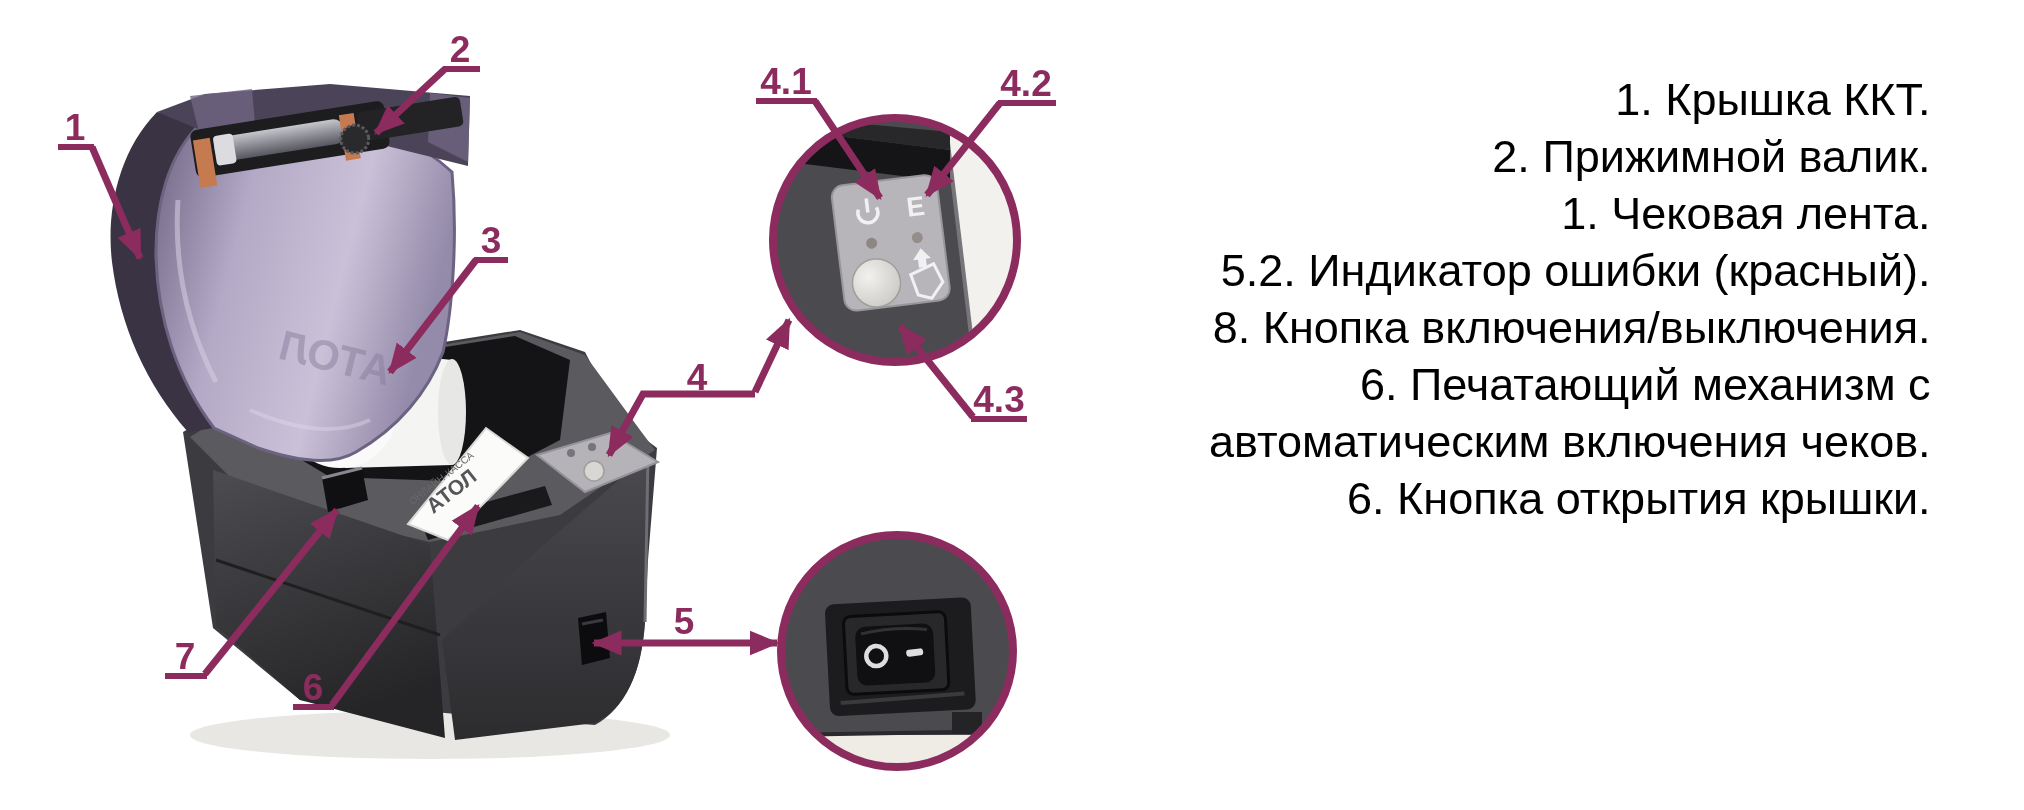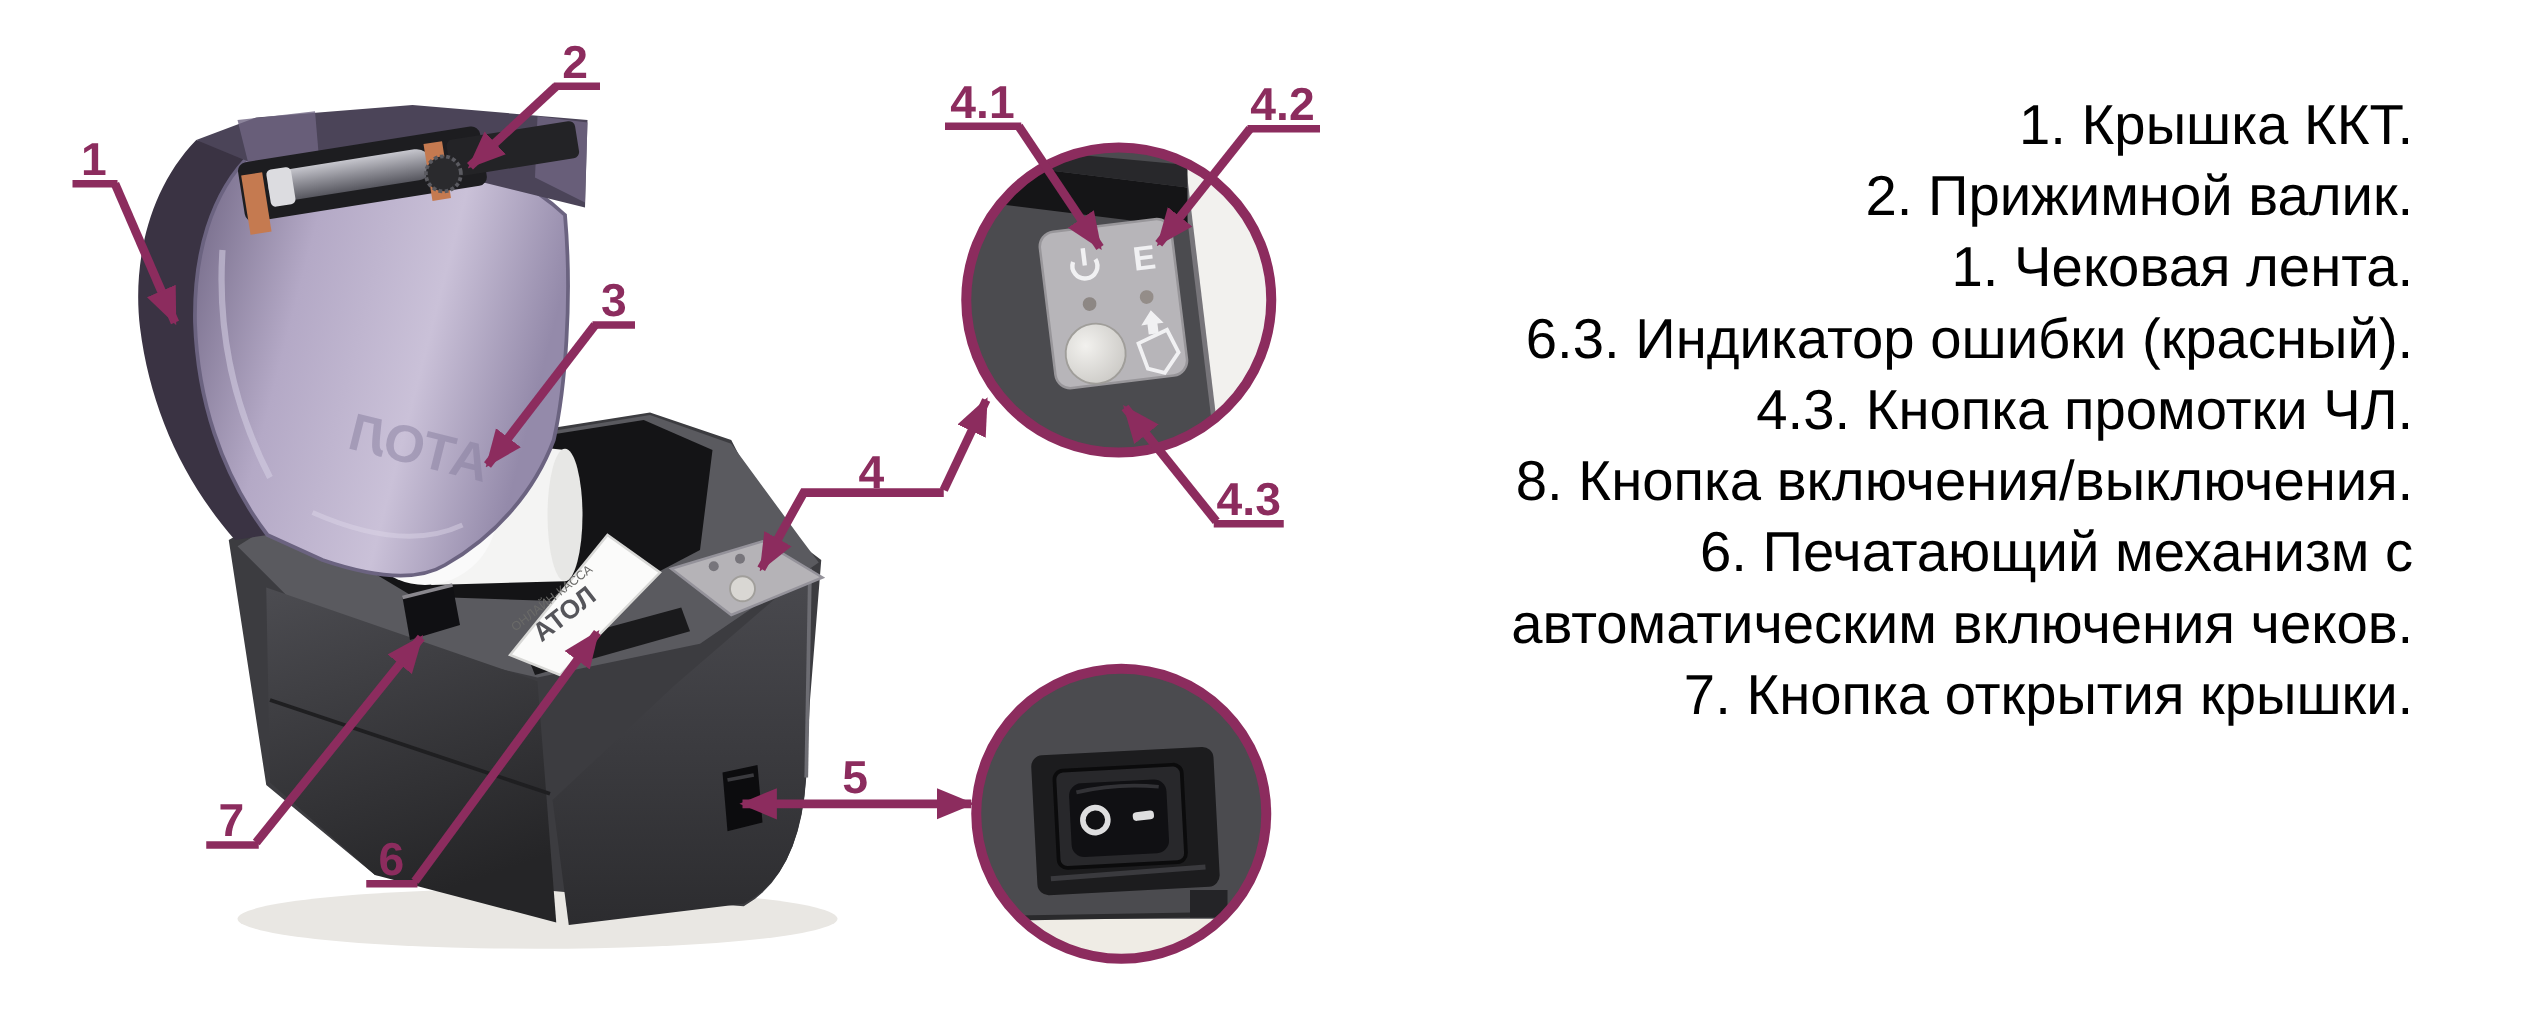--- a/index.html
+++ b/index.html
@@ -225,21 +225,20 @@
     <text class="callout-label" x="185" y="669">7</text>
     <line class="callout-underline" x1="165" y1="676" x2="207" y2="676"></line>
     <line class="callout-line" x1="205" y1="674" x2="337" y2="510" marker-end="url(#ah)"></line>
   </g>
 </svg>
 
 <div id="parts-list">
   <div class="list-line">1. Крышка ККТ.</div>
   <div class="list-line">2. Прижимной валик.</div>
   <div class="list-line">1. Чековая лента.</div>
-  <div class="list-line indent">6.3. Индикатор ошибки (красный).</div>
-  <div class="list-line indent">4.3. Кнопка промотки ЧЛ.</div>
+  <div class="list-line indent">5.2. Индикатор ошибки (красный).</div>
   <div class="list-line">8. Кнопка включения/выключения.</div>
   <div class="list-line">6. Печатающий механизм с</div>
   <div class="list-line indent">автоматическим включения чеков.</div>
-  <div class="list-line">7. Кнопка открытия крышки.</div>
+  <div class="list-line">6. Кнопка открытия крышки.</div>
 </div>
 
 </div>
 
 </body></html>

